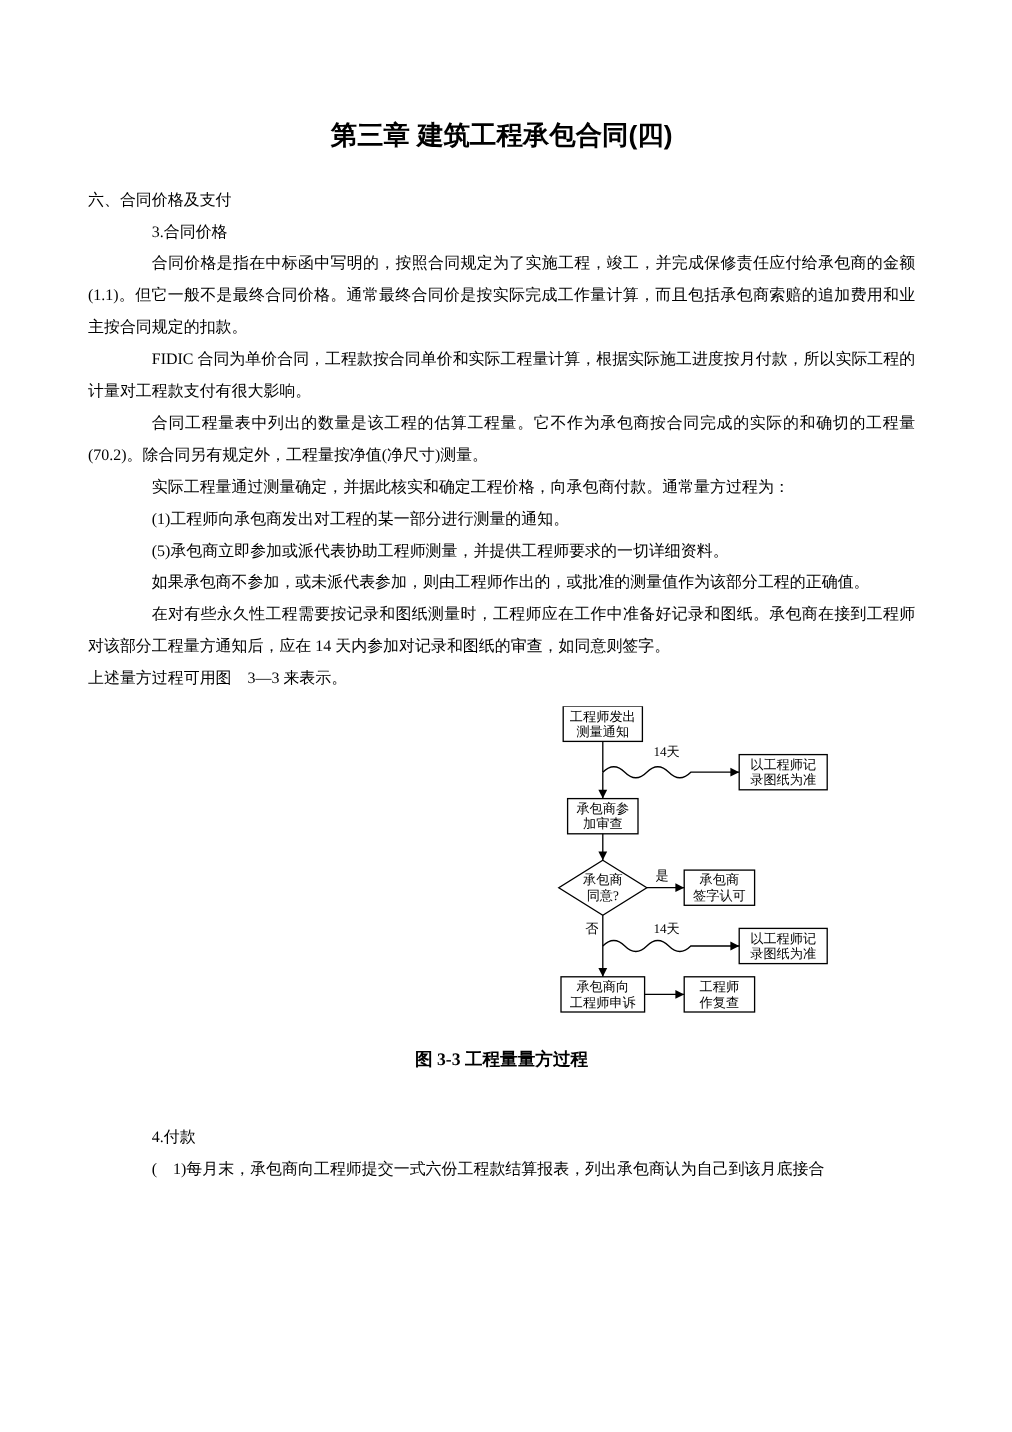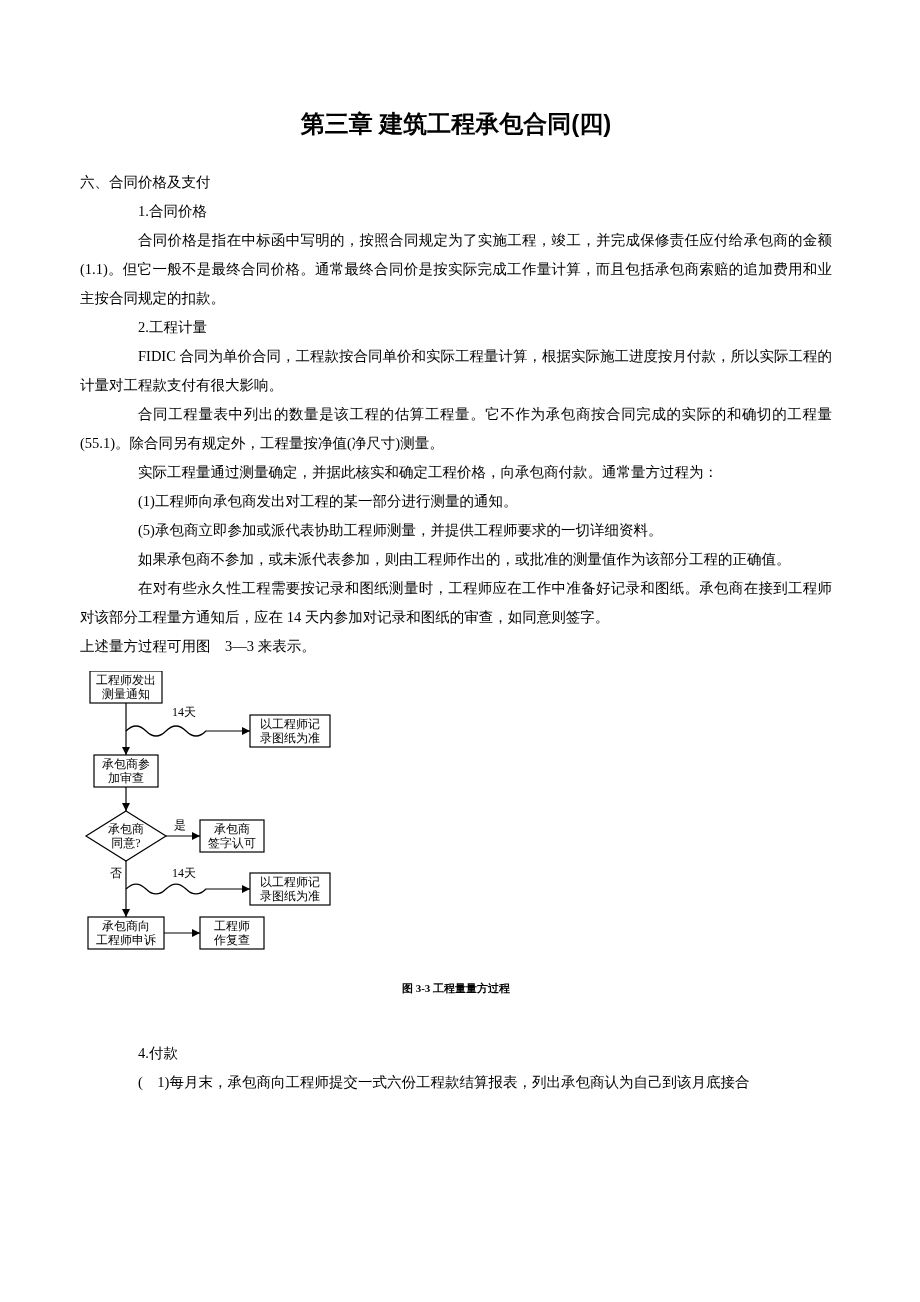--- a/index.html
+++ b/index.html
@@ -23,51 +23,50 @@
     margin: 0 0 20px 0;
   }
   .p {
     margin: 0;
     text-align: justify;
   }
   .indent1 { text-indent: 2em; }
   .indent2 { text-indent: 4em; }
   .figure-wrap {
     display: flex;
-    justify-content: flex-start;
+    justify-content: flex-end;
     margin: 10px 0 4px 0;
   }
   .figure-caption {
     text-align: center;
     font-family: "KaiTi","STKaiti","楷体",serif;
     font-weight: bold;
-    font-size: 11px;
+    font-size: 16px;
     margin: 6px 0 40px 0;
   }
   svg text {
     font-family: "KaiTi","STKaiti","楷体",serif;
     font-size: 12px;
   }
   svg .boxlabel { font-size: 12px; }
 </style>
 </head>
 <body>
 
 <div class="page">
 
   <h1 class="title">第三章 建筑工程承包合同(四)</h1>
 
   <p class="p">六、合同价格及支付</p>
 
-  <p class="p indent2">1.合同价格</p>
+  <p class="p indent2">3.合同价格</p>
   <p class="p indent2">合同价格是指在中标函中写明的，按照合同规定为了实施工程，竣工，并完成保修责任应付给承包商的金额(1.1)。但它一般不是最终合同价格。通常最终合同价是按实际完成工作量计算，而且包括承包商索赔的追加费用和业主按合同规定的扣款。</p>
 
-  <p class="p indent2">2.工程计量</p>
   <p class="p indent2">FIDIC 合同为单价合同，工程款按合同单价和实际工程量计算，根据实际施工进度按月付款，所以实际工程的计量对工程款支付有很大影响。</p>
-  <p class="p indent2">合同工程量表中列出的数量是该工程的估算工程量。它不作为承包商按合同完成的实际的和确切的工程量(55.1)。除合同另有规定外，工程量按净值(净尺寸)测量。</p>
+  <p class="p indent2">合同工程量表中列出的数量是该工程的估算工程量。它不作为承包商按合同完成的实际的和确切的工程量(70.2)。除合同另有规定外，工程量按净值(净尺寸)测量。</p>
 
   <p class="p indent2">实际工程量通过测量确定，并据此核实和确定工程价格，向承包商付款。通常量方过程为：</p>
   <p class="p indent2">(1)工程师向承包商发出对工程的某一部分进行测量的通知。</p>
   <p class="p indent2">(5)承包商立即参加或派代表协助工程师测量，并提供工程师要求的一切详细资料。</p>
   <p class="p indent2">如果承包商不参加，或未派代表参加，则由工程师作出的，或批准的测量值作为该部分工程的正确值。</p>
   <p class="p indent2">在对有些永久性工程需要按记录和图纸测量时，工程师应在工作中准备好记录和图纸。承包商在接到工程师对该部分工程量方通知后，应在 14 天内参加对记录和图纸的审查，如同意则签字。</p>
   <p class="p">上述量方过程可用图　3—3 来表示。</p>
 
   <div class="figure-wrap">
     <svg width="330" height="300" viewBox="0 0 330 300">

